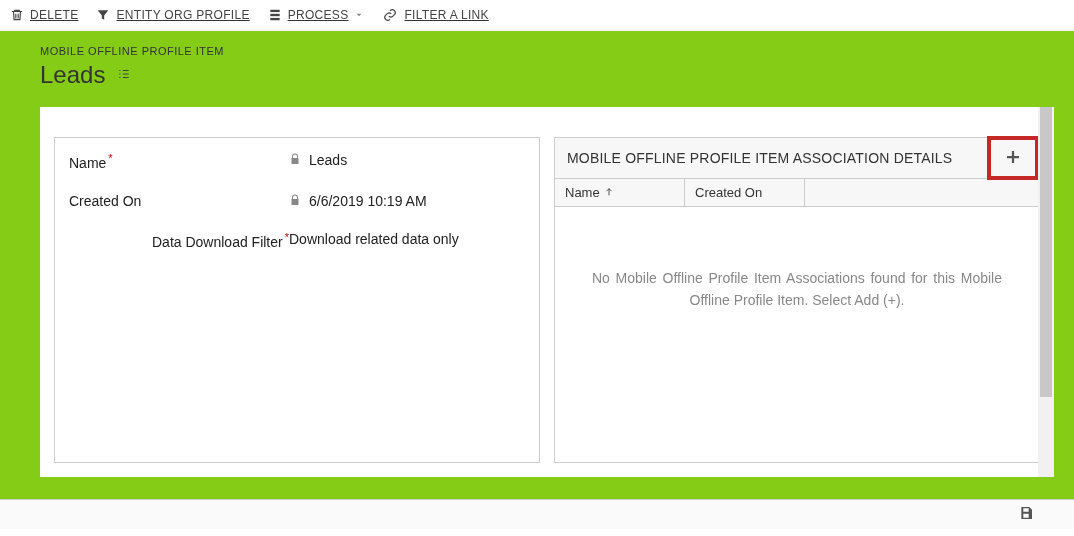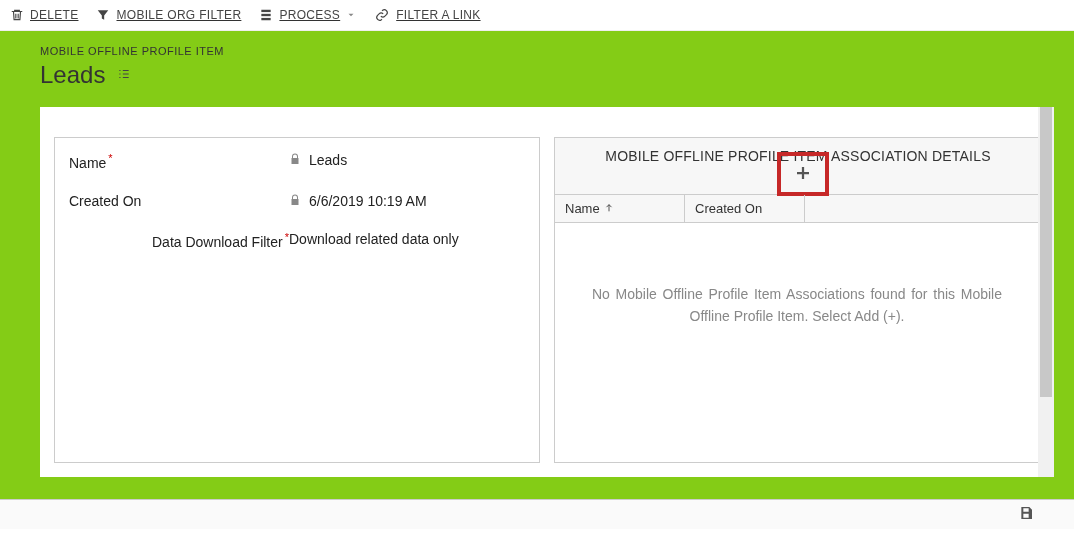--- a/index.html
+++ b/index.html
@@ -18,21 +18,21 @@
 
     .left-panel { border: 1px solid #ccc; width: 486px; padding: 14px 14px 18px 14px; }
     .field-row { display: flex; align-items: flex-start; margin-bottom: 22px; }
     .field-row:last-child { margin-bottom: 14px; text-align: right; }
     .field-label { width: 220px; font-size: 14px; color: #222; position: relative; }
     .req-star { color: #c00; font-size: 11px; vertical-align: super; margin-left: 2px; }
     .field-value { display: flex; align-items: center; gap: 8px; color: #222; font-size: 14px; }
     .lock-icon { color: #888; }
 
     .right-panel { border: 1px solid #ccc; flex: 1; background: #f7f7f7; display: flex; flex-direction: column; position: relative; }
-    .panel-header { display: flex; justify-content: space-between; align-items: center; padding: 10px 10px 10px 12px; border-bottom: 1px solid #ccc; flex-direction: column; }
+    .panel-header { display: flex; justify-content: space-between; align-items: center; padding: 10px 10px 10px 12px; border-bottom: 1px solid #ccc; }
     .panel-title { font-size: 14px; letter-spacing: 0.2px; color: #333; }
     .add-btn-wrap { border: 4px solid #c62828; width: 52px; height: 44px; display: flex; align-items: center; justify-content: center; margin: -12px -10px -12px 0; }
     .add-btn { font-size: 24px; color: #555; cursor: pointer; line-height: 1; }
 
     .col-headers { display: flex; border-bottom: 1px solid #ccc; font-size: 13px; color: #333; }
     .col-headers > div { padding: 6px 10px; }
     .col-name { width: 130px; border-right: 1px solid #ccc; display: flex; align-items: center; gap: 4px; }
     .col-created { width: 120px; border-right: 1px solid #ccc; }
 
     .panel-body { flex: 1; background: #fff; padding: 60px 30px; display: flex; align-items: flex-start; justify-content: center; }
@@ -54,21 +54,21 @@
         </svg>
     </span>
     <span>DELETE</span>
   </div>
   <div class="toolbar-item">
     <span class="icon">
       <svg width="14" height="14" viewBox="0 0 24 24" fill="#444">
           <path d="M3 4h18l-7 9v7l-4-2v-5L3 4z"></path>
         </svg>
     </span>
-    <span>MOBILE ORG FILTER</span>
+    <span>ENTITY ORG PROFILE</span>
   </div>
   <div class="toolbar-item">
     <span class="icon">
       <svg width="14" height="14" viewBox="0 0 24 24" fill="#444">
           <rect x="4" y="3" width="16" height="4"></rect>
           <rect x="4" y="10" width="16" height="4"></rect>
           <rect x="4" y="17" width="16" height="4"></rect>
         </svg>
     </span>
     <span>PROCESS</span>

